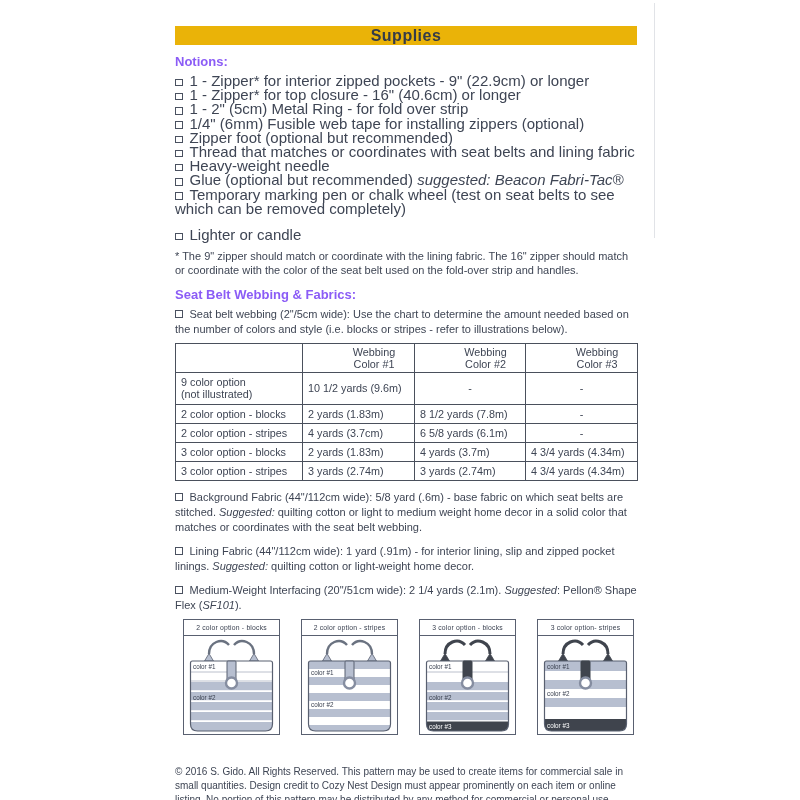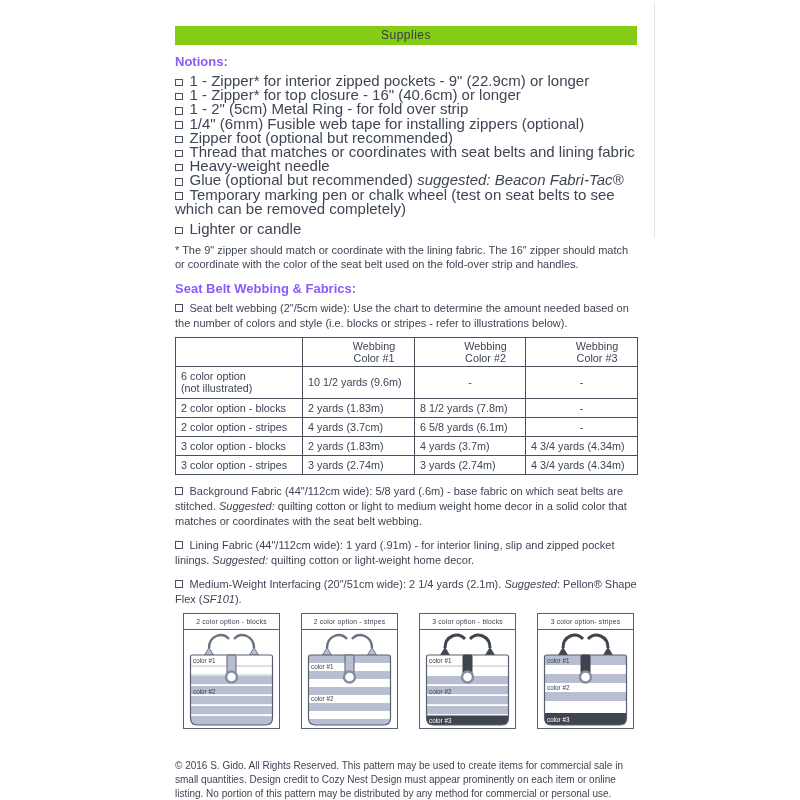--- a/index.html
+++ b/index.html
@@ -12,32 +12,32 @@
     overflow:hidden;
   }
   .scan-line {
     position:absolute; left:654px; top:3px; width:1px; height:235px;
     background:#c9ccd4; opacity:.55;
   }
   .content {
     position:absolute; left:175px; top:26px; width:465px;
   }
   .title-bar {
-    width:462px; height:19px; background:#84cc16;
+    width:462px; height:19px; background:#eab308;
     text-align:center; line-height:19px;
-    font-size:12px; font-weight:normal; letter-spacing:.5px; color:#343b49;
+    font-size:16px; font-weight:bold; letter-spacing:.5px; color:#343b49;
   }
   h2.sec {
     margin-top:9px; font-size:13px; font-weight:bold; color:#8b5cf6; line-height:15px;
   }
   .checklist { list-style:none; margin-top:5px; }
   .checklist li {
     font-size:15px; line-height:14.2px; color:#3e4554;
   }
-  .checklist li.spaced { margin-top:6px; }
+  .checklist li.spaced { margin-top:12px; }
   .cb {
     display:inline-block; width:7.5px; height:7.5px;
     border:1.1px solid #4a5160; margin-right:7px; position:relative; top:0.2px;
     background:#fff;
   }
   em { font-style:italic; }
   .footnote {
     margin-top:7px; font-size:11px; line-height:14.2px;
   }
   .check-para {
@@ -118,21 +118,21 @@
           <col class="col-3">
         </colgroup>
       <tbody>
           <tr>
         <th></th>
         <th>Webbing Color #1</th>
         <th>Webbing Color #2</th>
         <th>Webbing Color #3</th>
       </tr>
       <tr class="tall">
-        <td class="rowlabel">6 color option
+        <td class="rowlabel">9 color option
 (not illustrated)</td>
         <td class="val">10 1/2 yards (9.6m)</td>
         <td class="dash">-</td>
         <td class="dash">-</td>
       </tr>
       <tr class="norm">
         <td class="rowlabel">2 color option - blocks</td>
         <td class="val">2 yards (1.83m)</td>
         <td class="val">8 1/2 yards (7.8m)</td>
         <td class="dash">-</td>

